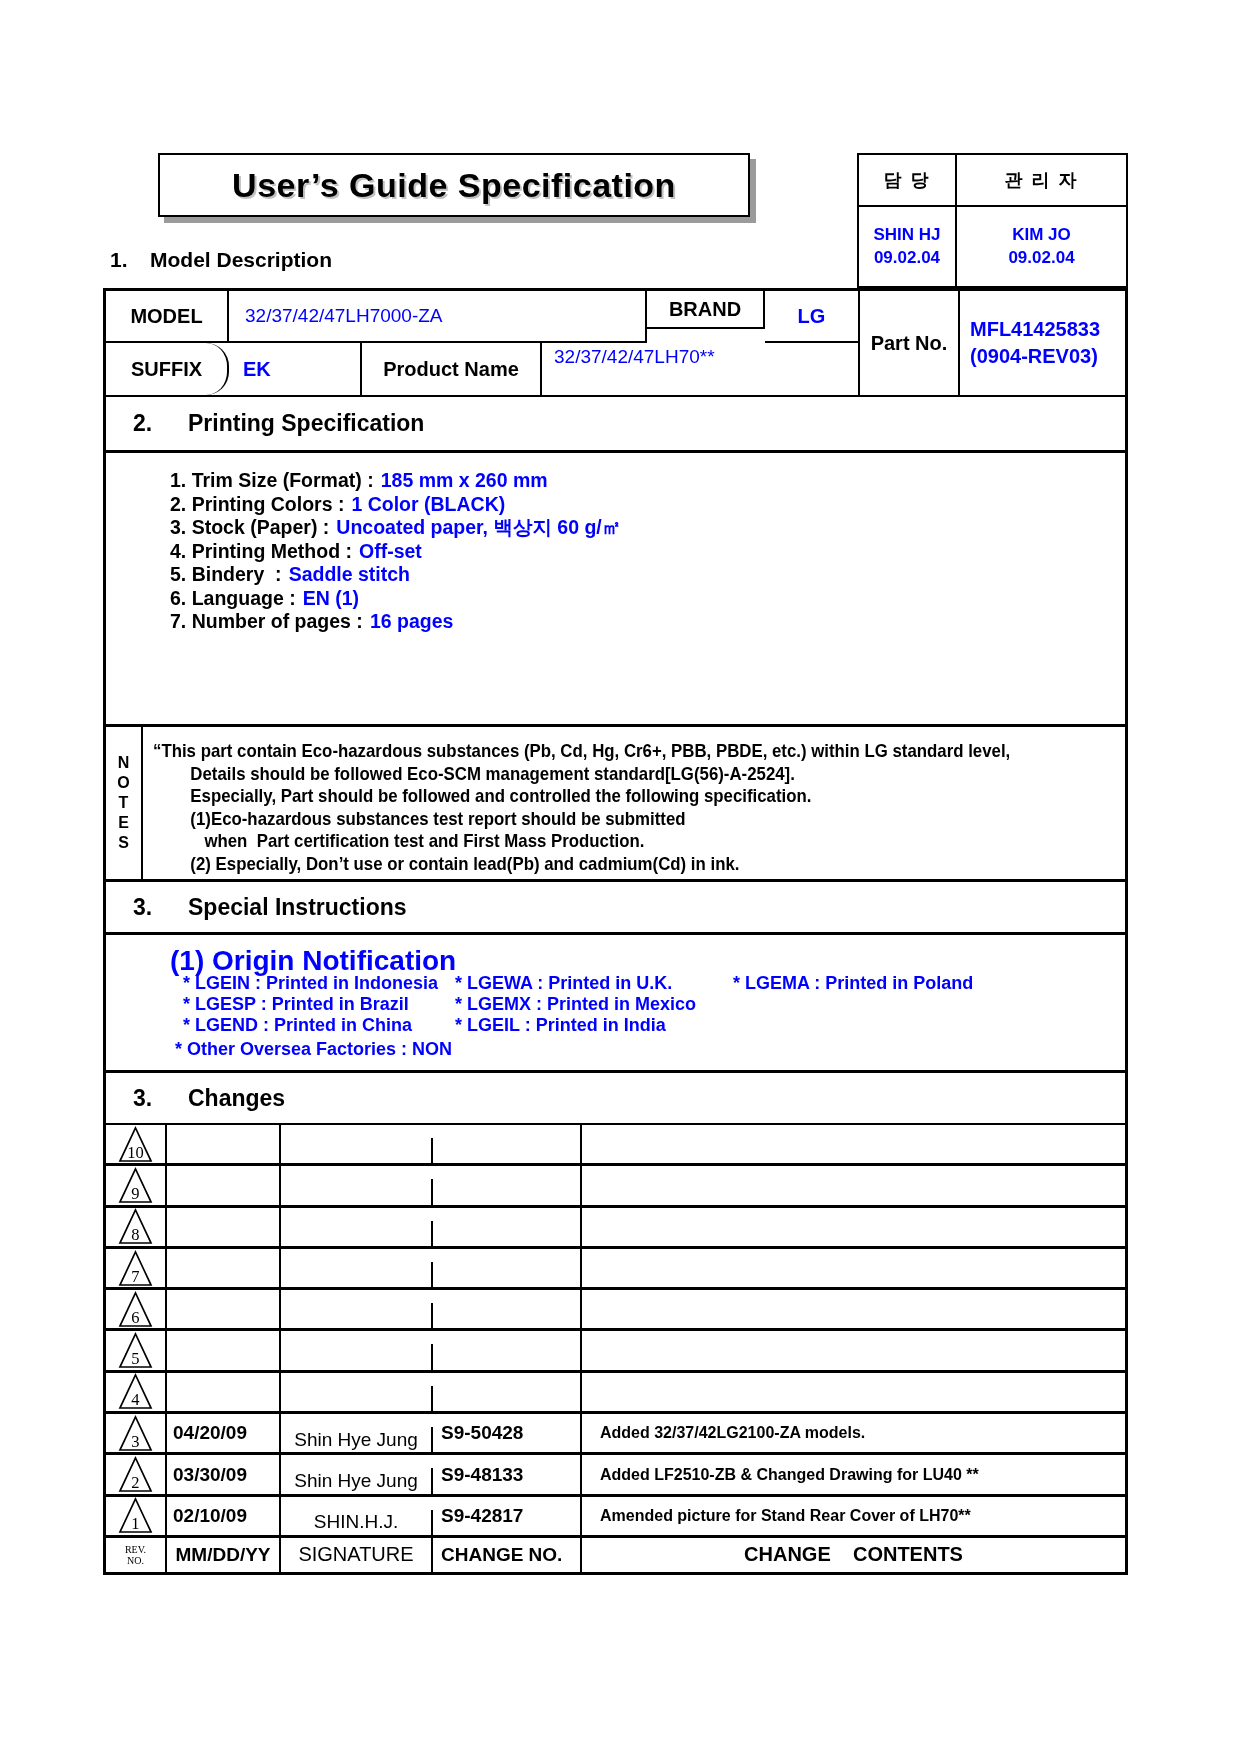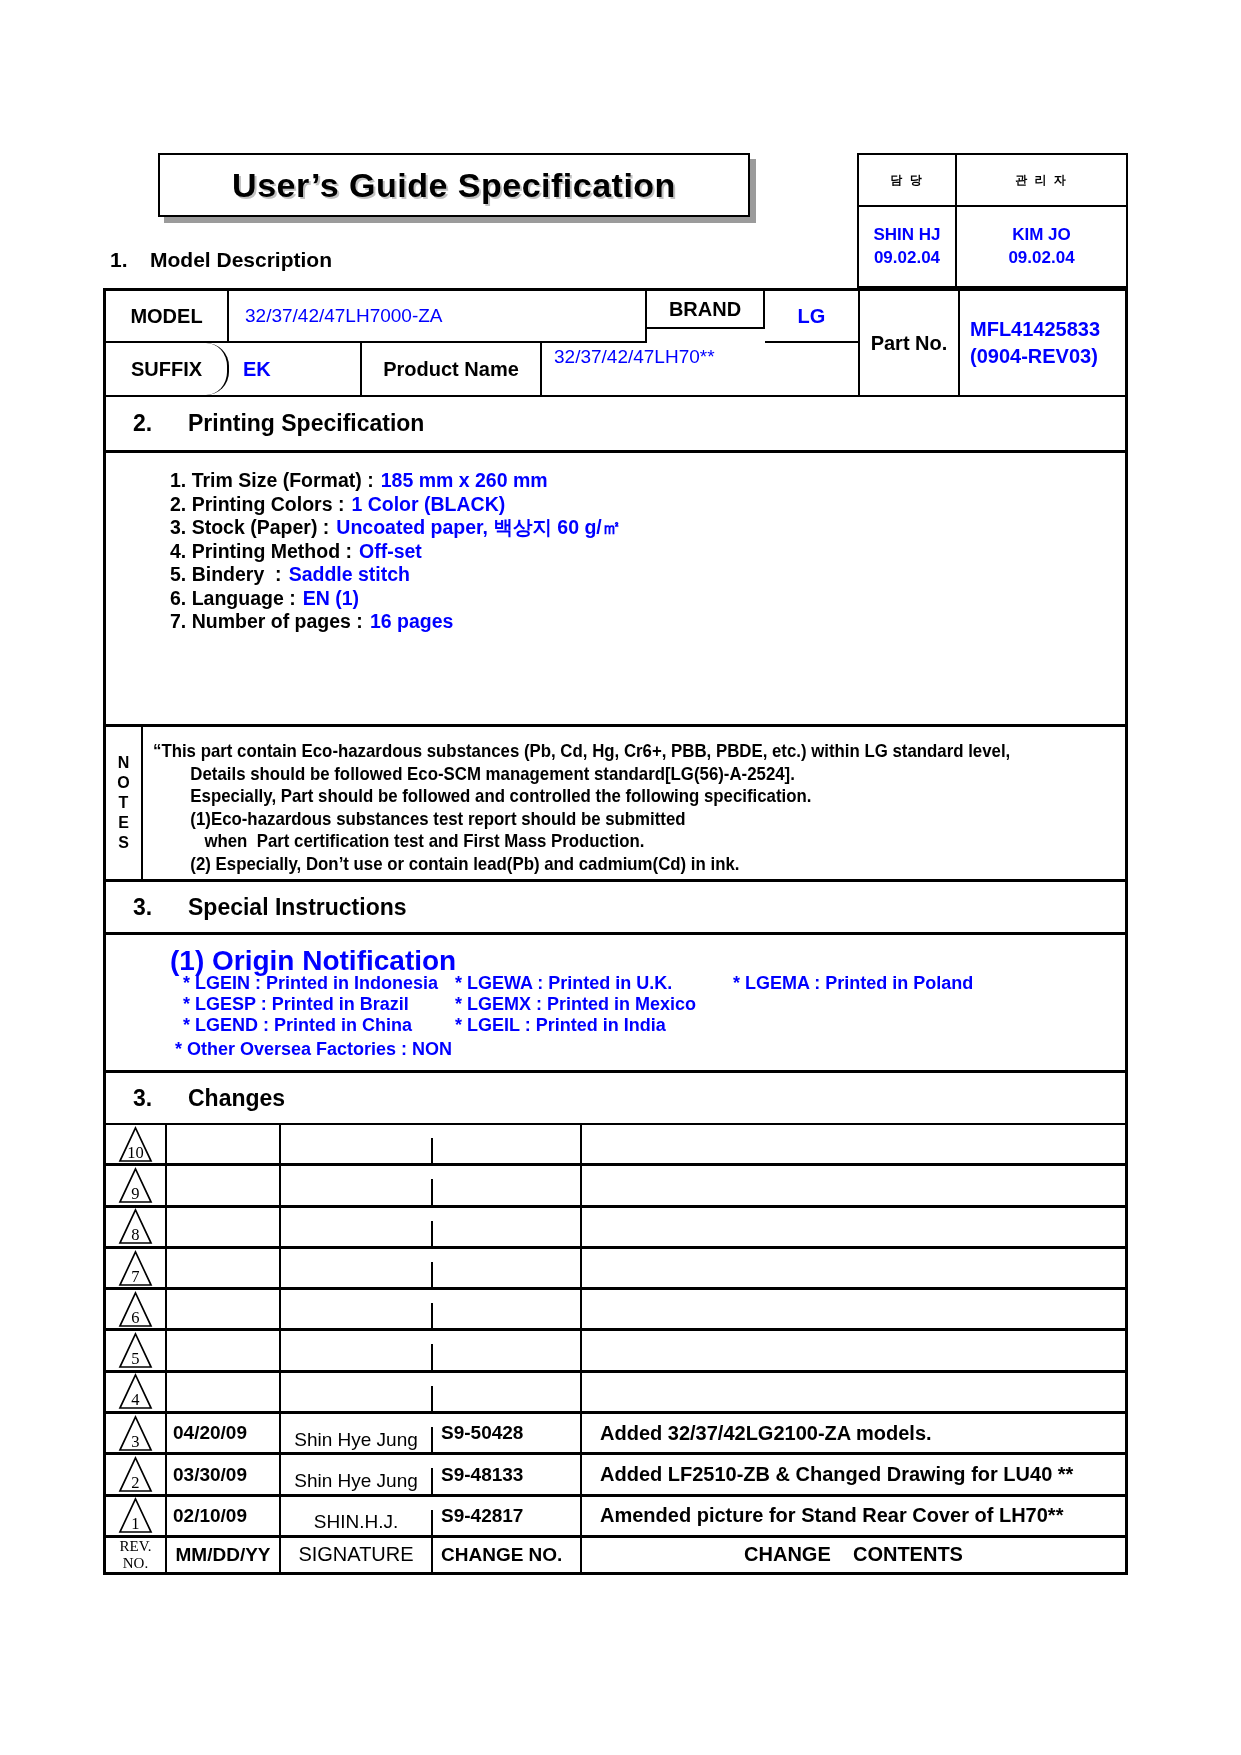--- a/index.html
+++ b/index.html
@@ -17,21 +17,21 @@
     text-shadow:2px 2px 0 #c2c2c2;
   }
 
   
   .approval {
     position:absolute; left:857px; top:153px; width:271px; height:135px;
     border:2px solid #000; display:grid; grid-template-columns:98px 1fr;
     grid-template-rows:52px 1fr;
   }
   .approval .cell { display:flex; align-items:center; justify-content:center; text-align:center; }
-  .approval .hd { font-size:12px; font-weight:bold; letter-spacing:2px; border-bottom:2px solid #000; }
+  .approval .hd { font-size:18px; font-weight:bold; letter-spacing:2px; border-bottom:2px solid #000; }
   .approval .c1 { border-right:2px solid #000; }
   .approval .val { color:#0000ff; font-weight:bold; font-size:17px; line-height:1.35; white-space:pre-line; }
 
   
   .h-model { position:absolute; left:110px; top:248px; font-size:21px; font-weight:bold; }
   .h-model .no { display:inline-block; width:40px; }
 
   
   .boxcol { position:absolute; left:103px; width:1025px; background:#fff; }
   .b-top { border:3px solid #000; }
@@ -87,23 +87,23 @@
     display:grid; grid-template-columns:61px 114px 152px 149px 1fr;
     grid-template-rows:repeat(10, 41.3px) 1fr; }
   .ct-cell { border-right:2px solid #000; border-bottom:3px solid #000;
     display:flex; align-items:center; overflow:hidden; }
   .last-col { border-right:none; }
   .ft { border-bottom:none; }
   .ct-rev { justify-content:center; }
   .ct-date { font-weight:bold; font-size:19px; padding-left:6px; }
   .ct-sig { font-size:19px; justify-content:center;margin-top:13px; }
   .ct-no { font-weight:bold; font-size:19px; padding-left:8px; }
-  .ct-contents { font-weight:bold; font-size:20px; padding-left:18px; white-space:pre; }
+  .ct-contents { font-weight:bold; font-size:16px; padding-left:18px; white-space:pre; }
   .tri-num { font-family:"Liberation Serif", serif; font-size:17px; }
-  .ft-rev { font-family:"Liberation Serif", serif; font-size:15px; line-height:1.1;
+  .ft-rev { font-family:"Liberation Serif", serif; font-size:10px; line-height:1.1;
     text-align:center; justify-content:center; white-space:pre-line; }
   .ft-date { font-weight:bold; font-size:19px; justify-content:center; padding-left:0; }
   .ft-sig { font-size:20px; justify-content:center; }
   .ft-no { font-weight:bold; font-size:19px; padding-left:8px; }
   .ft-contents { font-weight:bold; font-size:20px; justify-content:center; padding-left:0; white-space:pre; }
 </style>
 </head>
 <body>
 
 <div class="page">

